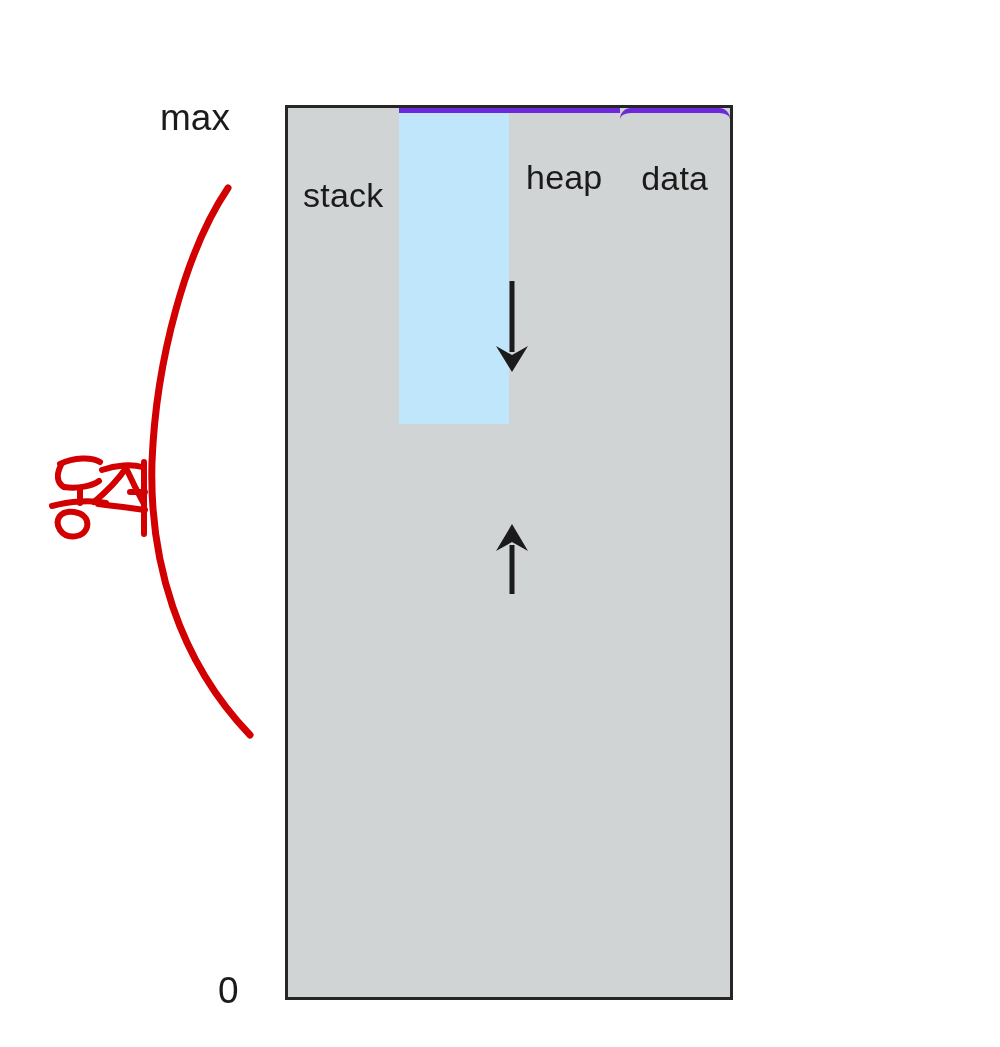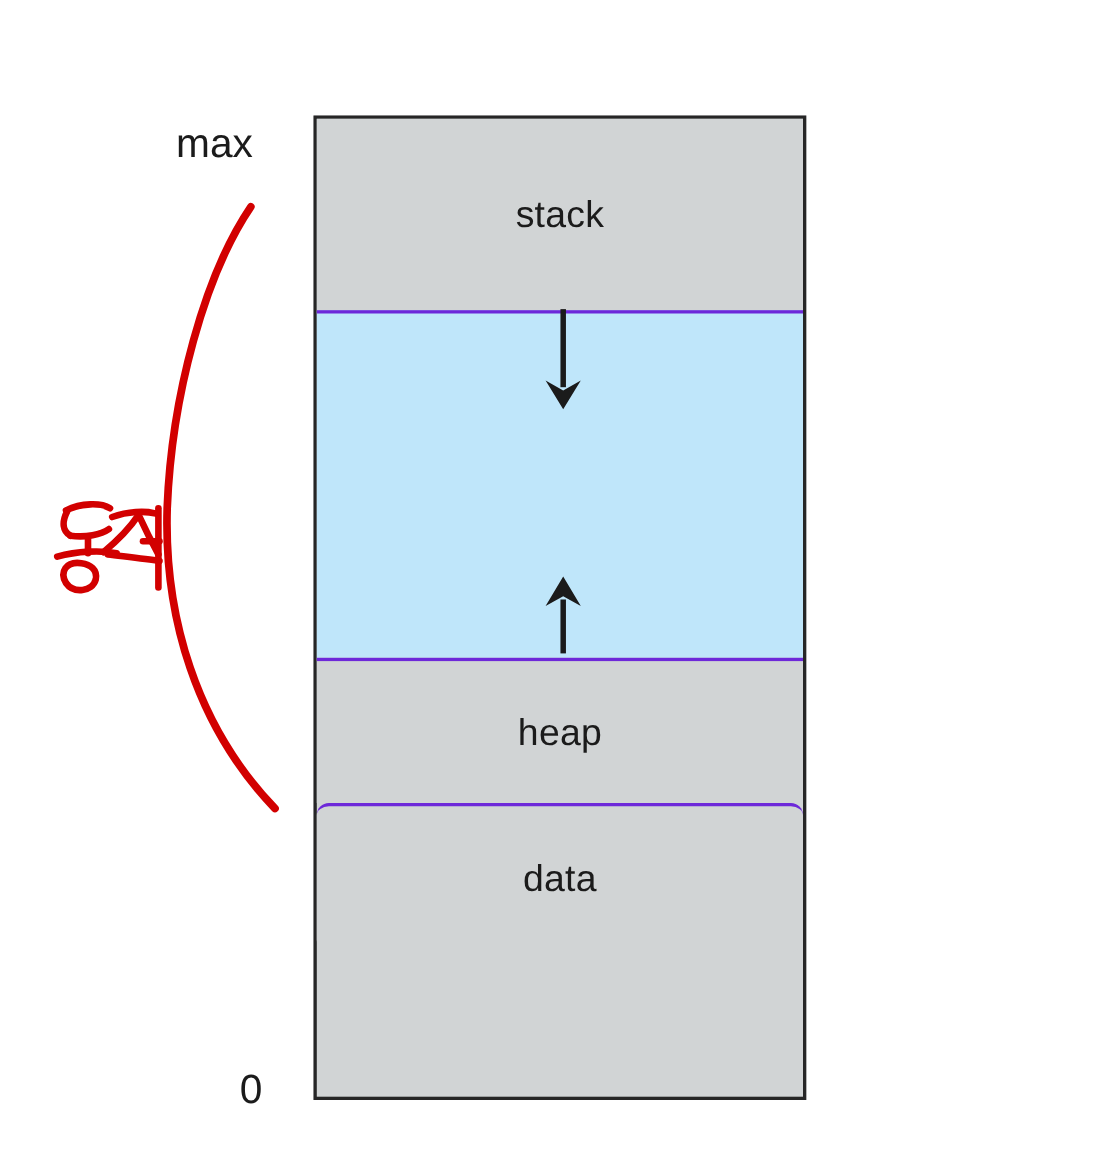--- a/index.html
+++ b/index.html
@@ -21,34 +21,34 @@
   
   #memory-diagram {
     position: absolute;
     left: 285px;
     top: 105px;
     width: 448px;
     height: 895px;
     box-sizing: border-box;
     border: 3px solid #262626;
     display: flex;
-    flex-direction: column;
+    flex-direction: row;
     background: #d1d4d5;
   }
   .seg {
     position: relative;
     box-sizing: border-box;
     display: flex;
     align-items: center;
     justify-content: center;
     width: 100%;
     background: #d1d4d5;
   }
   .seg + .seg {
-    border-top: 3px solid #6d28d9;
+    border-top: 5px solid #6d28d9;
     justify-content: center;
   }
   .seg.free {
     background: #bfe6fa;
   }
   .seg-label {
     font-size: 34px;
     color: #1b1b1b;
     letter-spacing: 0.2px;
     line-height: 1;
@@ -66,21 +66,21 @@
   .axis-label {
     position: absolute;
     font-size: 37px;
     color: #1b1b1b;
     line-height: 1;
     white-space: nowrap;
     user-select: none;
   }
   #label-max {
     left: 160px;
-    top: 112px;
+    top: 99px;
   }
   #label-zero {
     left: 218px;
     top: 972px;
   }
 
   
   #arrows-layer {
     position: absolute;
     left: 0;

